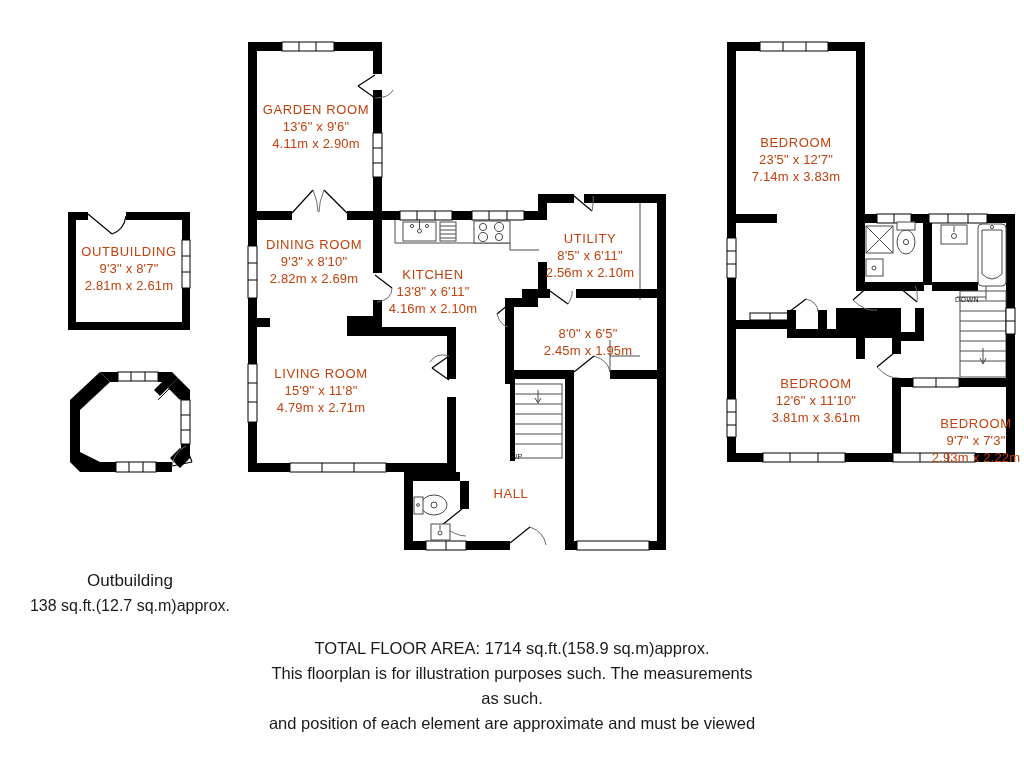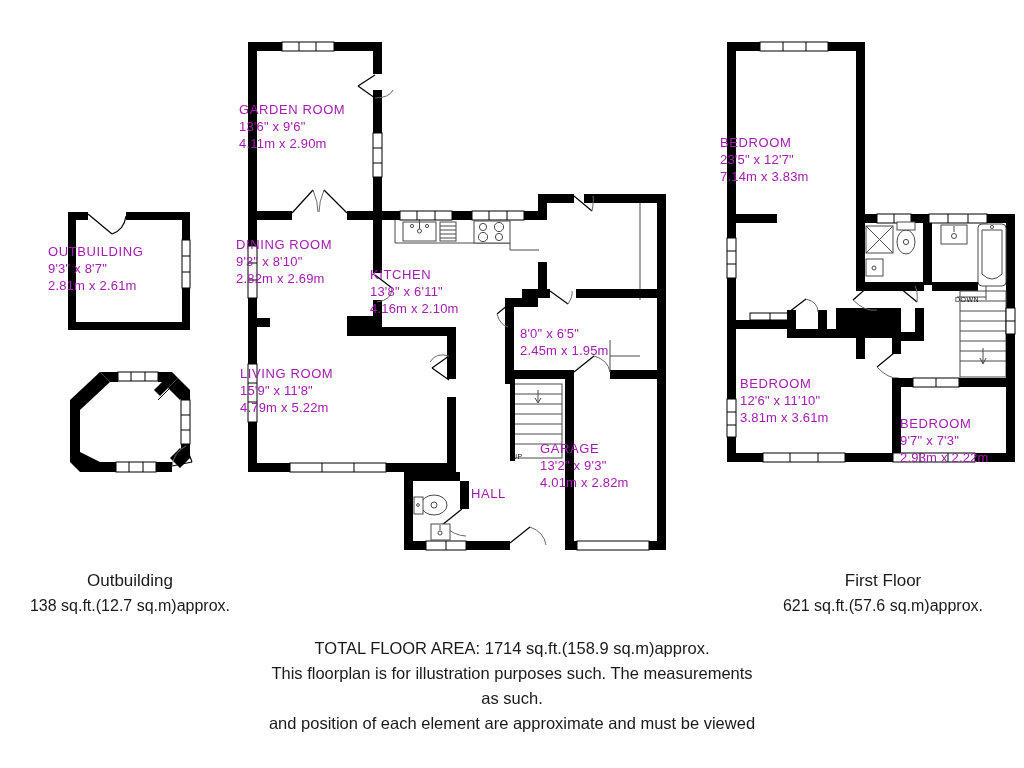--- a/index.html
+++ b/index.html
@@ -25,24 +25,25 @@
   svg.plan-svg {
     position: absolute;
     left: 0; top: 0;
     width: 1024px;
     height: 768px;
     display: block;
   }
   
   .room-label {
     position: absolute;
+    text-align: center;
     line-height: 1.32;
     white-space: nowrap;
     font-family: "Liberation Sans", sans-serif;
-    color: #a21caf;
+    color: #c2410c;
     letter-spacing: 0.2px;
   }
   .room-label .rl-name {
     display: block;
     font-size: 13px;
     letter-spacing: 0.6px;
   }
   .room-label .rl-imp,
   .room-label .rl-met {
     display: block;
@@ -509,37 +510,37 @@
     <span class="rl-imp">9'3" x 8'10"</span>
     <span class="rl-met">2.82m x 2.69m</span>
   </div>
 
   <div class="room-label" style="left:370px; top:246px; width:126px;margin-top:20px;">
     <span class="rl-name">KITCHEN</span>
     <span class="rl-imp">13'8" x 6'11"</span>
     <span class="rl-met">4.16m x 2.10m</span>
   </div>
 
+  <div class="room-label" style="left:524px; top:230px; width:132px;">
+    <span class="rl-name">UTILITY</span>
+    <span class="rl-imp">8'5" x 6'11"</span>
+    <span class="rl-met">2.56m x 2.10m</span>
+  </div>
 
   <div class="room-label" style="left:520px; top:325px; width:136px;">
     <span class="rl-imp">8'0" x 6'5"</span>
     <span class="rl-met">2.45m x 1.95m</span>
   </div>
 
   <div class="room-label" style="left:240px; top:365px; width:162px;">
     <span class="rl-name">LIVING ROOM</span>
     <span class="rl-imp">15'9" x 11'8"</span>
-    <span class="rl-met">4.79m x 5.22m</span>
-  </div>
-
-  <div class="room-label" style="left:540px; top:440px; width:148px;">
-    <span class="rl-name">GARAGE</span>
-    <span class="rl-imp">13'2" x 9'3"</span>
-    <span class="rl-met">4.01m x 2.82m</span>
-  </div>
+    <span class="rl-met">4.79m x 2.71m</span>
+  </div>
+
 
   <div class="room-label" style="left:471px; top:485px; width:80px;">
     <span class="rl-name">HALL</span>
   </div>
 
   <div class="room-label" style="left:720px; top:134px; width:152px;">
     <span class="rl-name">BEDROOM</span>
     <span class="rl-imp">23'5" x 12'7"</span>
     <span class="rl-met">7.14m x 3.83m</span>
   </div>
@@ -558,24 +559,20 @@
 
   <div class="tiny-label" style="left:512px; top:453px;">UP</div>
   <div class="tiny-label" style="left:955px; top:296px;">DOWN</div>
 
   <div class="caption" style="left:0px; top:568px; width:260px;">
     <span class="cap-title">Outbuilding</span>
     <span class="cap-area">138 sq.ft.(12.7 sq.m)approx.</span>
   </div>
 
 
-  <div class="caption" style="left:748px; top:568px; width:270px;">
-    <span class="cap-title">First Floor</span>
-    <span class="cap-area">621 sq.ft.(57.6 sq.m)approx.</span>
-  </div>
 
   <div class="footer" style="top:636px;">
     <div>TOTAL FLOOR AREA: 1714 sq.ft.(158.9 sq.m)approx.</div>
     <div>This floorplan is for illustration purposes such. The measurements</div>
     <div>as such.</div>
     <div>and position of each element are approximate and must be viewed</div>
   </div>
 
 </div>
 

